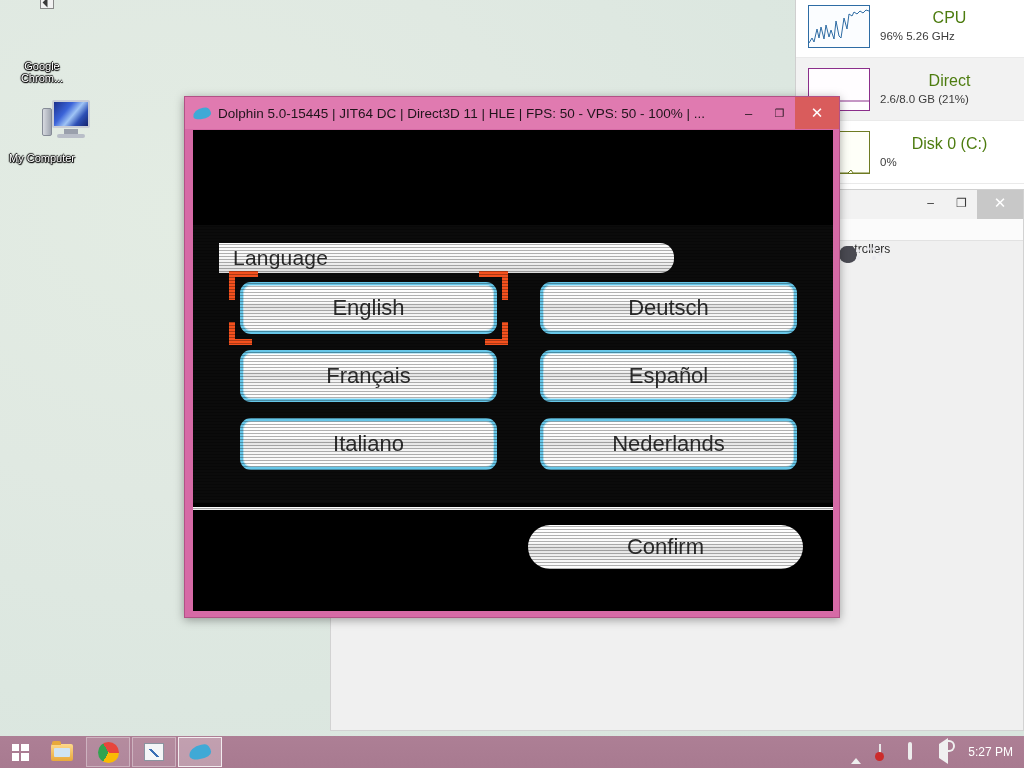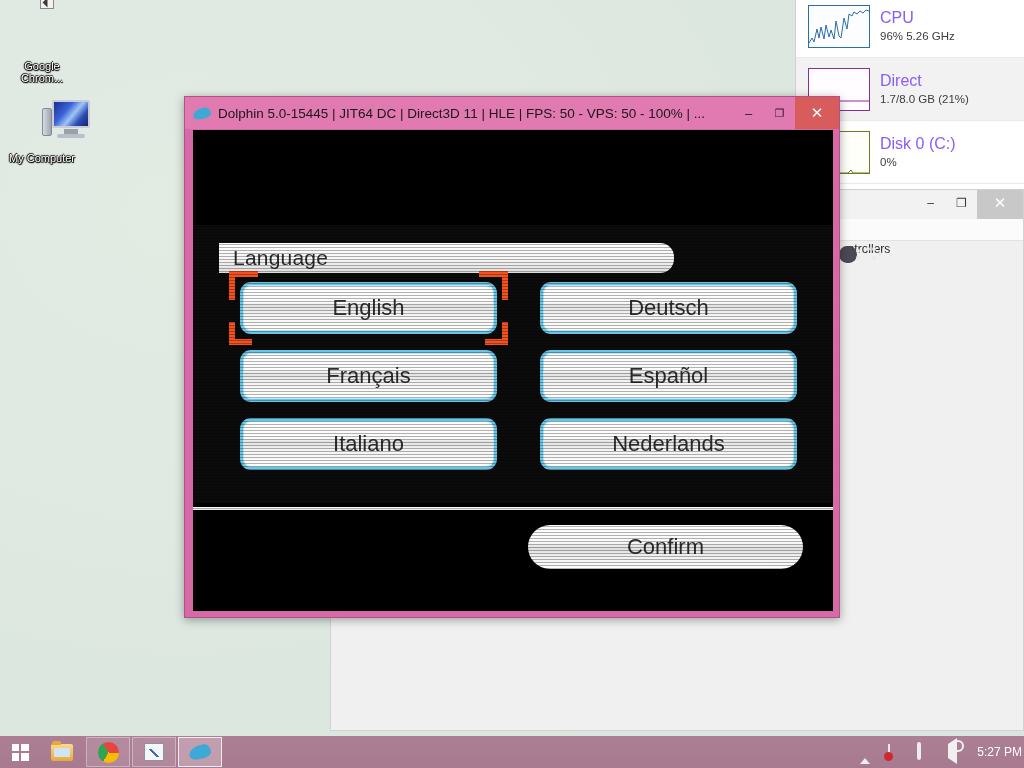--- a/index.html
+++ b/index.html
@@ -44,21 +44,21 @@
 
   
   #taskmgr {
     position:absolute; left:795px; top:-6px; width:235px; height:196px;
     background:#ffffff; border:1px solid #cfcfcf;
   }
   .tm-row { display:flex; align-items:center; gap:10px; padding:8px 10px 8px 12px; height:63px; border-bottom:1px solid #eaeaea;}
   .tm-row.sel { background:#f2f2f2; }
   .tm-graph { width:62px; height:43px; background:#fff; flex:0 0 auto; }
   .tm-txt { flex:1 1 auto; min-width:0; }
-  .tm-title { font-size:16px; color:#8b5cf6; line-height:18px; }
+  .tm-title { font-size:16px; color:#4d7c0f; line-height:18px;text-align:center; }
   .tm-sub { font-size:11.5px; color:#3c3c3c; line-height:14px; margin-top:2px; }
 
   
   #bgwin {
     position:absolute; left:330px; top:186px; width:694px; height:545px;
     background:#f7f7f7; border:1px solid #d2d2d2;
   }
   #bgwin .bw-title { height:32px; background:#f2f2f2; display:flex; justify-content:flex-end; align-items:stretch; }
   .bw-btn { width:31px; display:flex; align-items:center; justify-content:center; font-size:12px; color:#3a3a3a; }
   .bw-btn.close { width:46px; background:#c8c8c8; color:#fff; font-size:15px; }
@@ -131,21 +131,21 @@
   .tbtn { width:44px; height:30px; margin-right:2px; display:flex; align-items:center; justify-content:center;
     border:1px solid transparent; }
   .tbtn.framed { border-color:rgba(255,255,255,.35); background:rgba(255,255,255,.10); }
   .tbtn.active { border-color:rgba(255,255,255,.8); background:rgba(255,255,255,.26); }
   .folder { width:22px; height:17px; background:linear-gradient(to bottom,#ffd98a,#e8a93c); border-radius:2px; position:relative;}
   .folder::before{content:"";position:absolute;left:1px;top:-3px;width:9px;height:4px;background:#e8a93c;border-radius:2px 2px 0 0;}
   .folder::after{content:"";position:absolute;left:3px;top:4px;width:16px;height:9px;background:#cfe4f5;border-radius:1px;}
   .tm-ico { width:20px; height:18px; background:#f4f6f8; border:1px solid #8a94a0; position:relative; }
   .tm-ico::after{content:"";position:absolute;left:2px;bottom:3px;width:14px;height:8px;
     background:linear-gradient(45deg,transparent 45%,#3a6fb5 45%,#3a6fb5 55%,transparent 55%);}
-  .tray { margin-left:auto; display:flex; align-items:center; gap:14px; padding-right:2px; color:#fff; font-size:12px;}
+  .tray { margin-left:auto; display:flex; align-items:center; gap:14px; padding-right:11px; color:#fff; font-size:12px;}
   .tray .ico { width:16px; height:16px; position:relative; }
   .chev { width:0;height:0;border-left:5px solid transparent;border-right:5px solid transparent;border-bottom:6px solid #eee;}
   .flag { width:13px;height:13px;background:#e8e8e8;border-left:2px solid #e8e8e8; position:relative;}
   .flag::after{content:"";position:absolute;right:-3px;bottom:-3px;width:9px;height:9px;border-radius:50%;background:#cc2b2b;}
   .netico{ width:15px;height:12px;border:2px solid #ededed;border-radius:2px;}
   .spk { width:0;height:0;border-top:6px solid transparent;border-bottom:6px solid transparent;border-right:9px solid #f0f0f0; position:relative;}
   .spk::after{content:"";position:absolute;left:9px;top:-4px;width:5px;height:8px;border:2px solid #f0f0f0;border-left:0;border-radius:0 6px 6px 0;}
 </style>
 </head>
 <body>
@@ -195,21 +195,21 @@
         <div class="tm-sub">96% 5.26 GHz</div>
       </div>
     </div>
     <div class="tm-row sel">
       <svg class="tm-graph" viewBox="0 0 62 43">
         <rect x="0.5" y="0.5" width="61" height="42" fill="#fffdff" stroke="#8b2e8b"></rect>
         <polyline points="1,34 20,34 28,33 40,33 61,33" fill="none" stroke="#8b2e8b" stroke-width="1"></polyline>
       </svg>
       <div class="tm-txt">
         <div class="tm-title">Direct</div>
-        <div class="tm-sub">1.7/8.0 GB (21%)</div>
+        <div class="tm-sub">2.6/8.0 GB (21%)</div>
       </div>
     </div>
     <div class="tm-row">
       <svg class="tm-graph" viewBox="0 0 62 43">
         <rect x="0.5" y="0.5" width="61" height="42" fill="#fefff8" stroke="#6e7b22"></rect>
         <polyline points="1,42 8,42 10,39 12,42 22,42 25,38 27,42 40,42 43,39 45,42 61,42" fill="none" stroke="#6e7b22" stroke-width="1"></polyline>
       </svg>
       <div class="tm-txt">
         <div class="tm-title">Disk 0 (C:)</div>
         <div class="tm-sub">0%</div>

